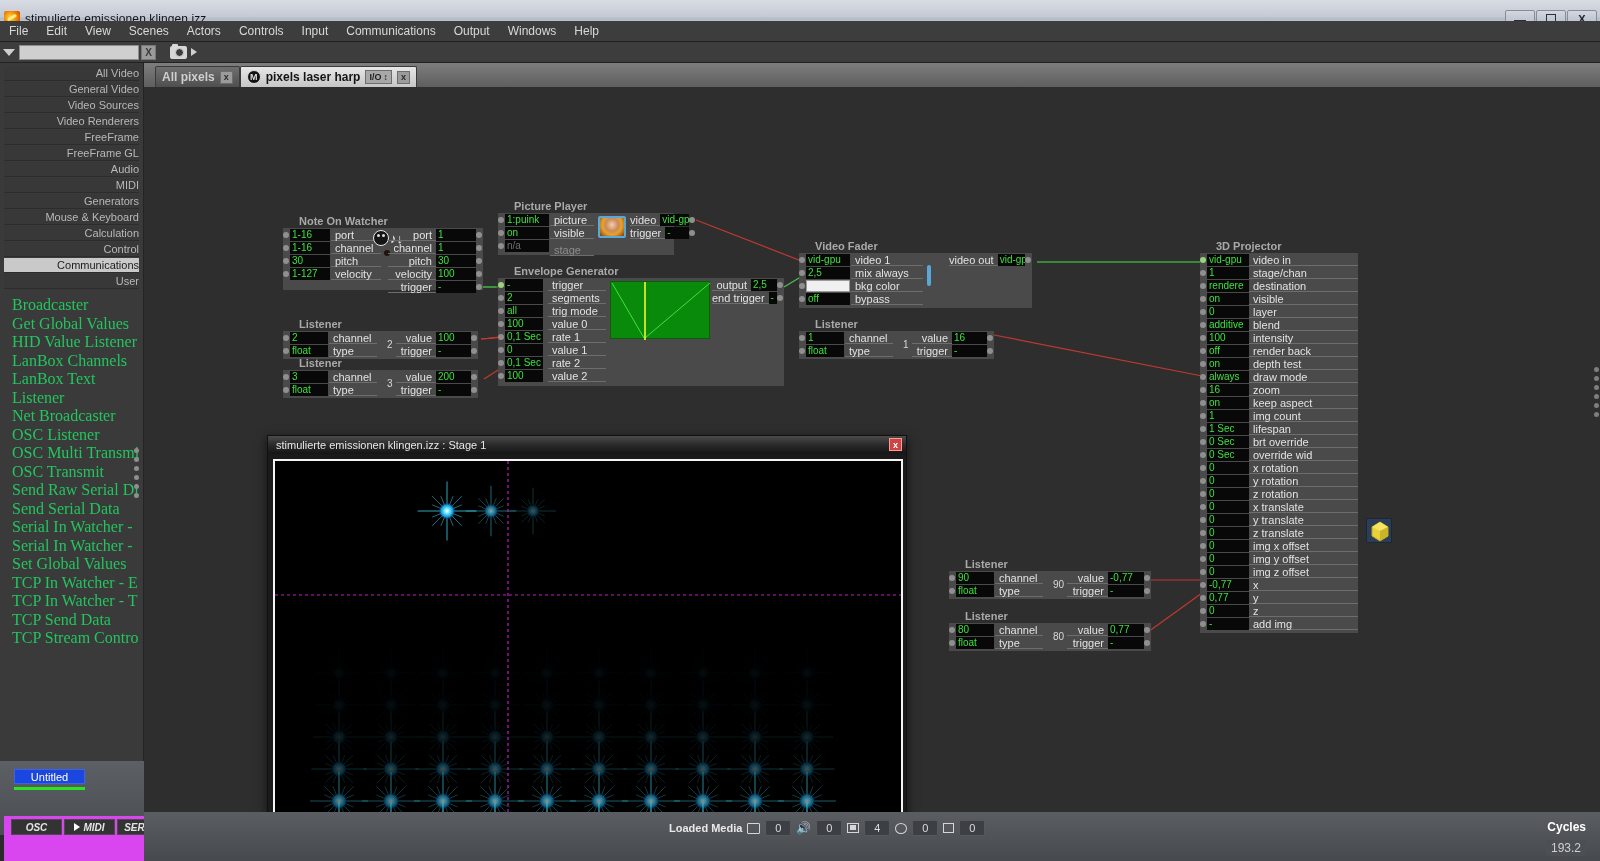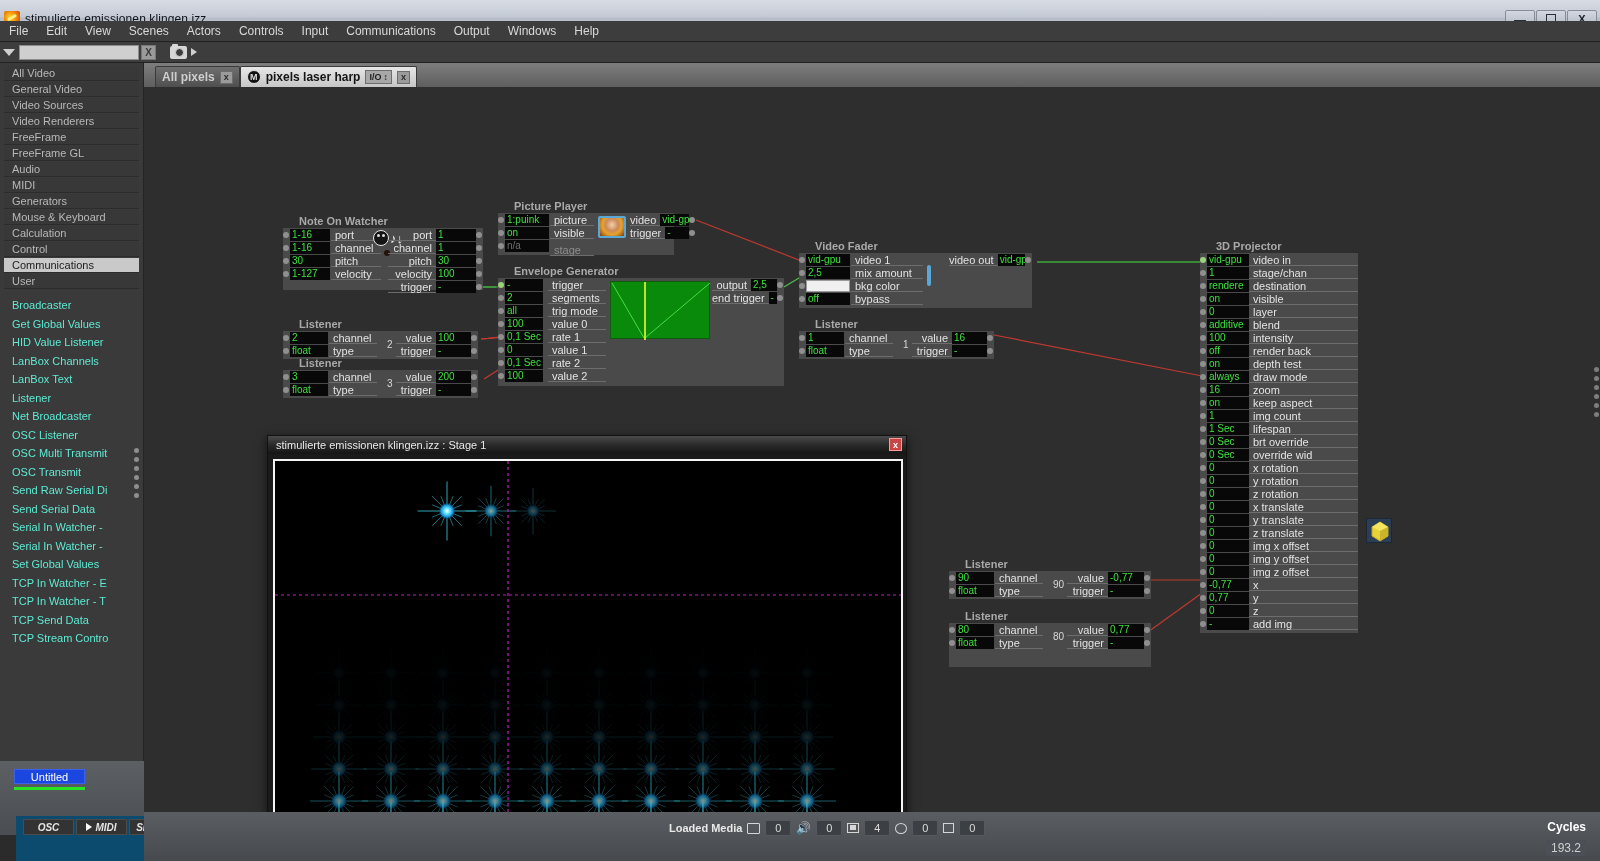--- a/index.html
+++ b/index.html
@@ -84,48 +84,48 @@
 
   
   .sidebar {
     position: absolute; left: 0; top: 63px; width: 144px; height: 698px;
     background: #3a3a3a; border-right: 1px solid #242424;
   }
   .cat-list { padding: 3px 4px 0 4px; }
   .cat-item {
     height: 15px; line-height: 15px; font-size: 11px; color: #b8b8b8;
     background: #383838; border-bottom: 1px solid #2c2c2c;
-    padding-left: 8px; margin-bottom: 1px;
+    padding-left: 8px; margin-bottom: 1px; text-align: right;
   }
   .cat-item.selected { background: #c9c9c9; color: #1c1c1c; }
   .obj-list { padding: 6px 4px 0 4px; }
   .obj-item {
-    height: 18.5px; line-height: 18.5px; font-size: 11px; color: #5eead4;
-    padding-left: 8px; white-space: nowrap; overflow: hidden;
+    height: 18.5px; line-height: 18.5px; font-size: 16px; color: #22c55e;
+    padding-left: 8px; white-space: nowrap; overflow: hidden; font-family: Liberation Serif, serif;
   }
   .dots {
     position:absolute; right:3px; top:385px; width:6px;
   }
   .dots span{display:block;width:5px;height:5px;border-radius:50%;background:#8e8e8e;margin-bottom:4px;}
 
   
   .scene-area {
     position:absolute; left:0; top:761px; width:144px; height:74px;
     background: linear-gradient(to bottom,#5c5f64,#4a4d52);
   }
   .scene-btn {
     position:absolute; left:14px; top:8px; width:71px; height:15px;
     background:#1c46e0; border:1px solid #3a62ea;
     color:#fff; font-size:11px; text-align:center; line-height:15px;
   }
   .scene-bar { position:absolute; left:14px; top:26px; width:71px; height:3px; background:#27e520; }
 
   .proto-bar {
-    position:absolute; left:16px; top:816px; width:164px; height:45px;
-    background:#0c4a6e;
+    position:absolute; left:4px; top:816px; width:164px; height:45px;
+    background:#d946ef;
   }
   .proto-group { position:absolute; left:7px; top:3px; display:flex; gap:2px; }
   .proto-chip {
     height:16px; min-width:51px; background:#333;border:1px solid #4b4b4b;
     color:#e4e4e4;font-size:10px;font-style:italic;font-weight:bold;
     display:flex;align-items:center;justify-content:center;gap:3px; padding:0 5px;
   }
   .proto-play{width:0;height:0;border-top:4px solid transparent;border-bottom:4px solid transparent;border-left:6px solid #fff;}
 
   
@@ -721,21 +721,21 @@
         <div class="prow">
             <span class="pdot"></span>
             <span class="pval" style="width:44px">off</span>
           </div>
       </div>
       <div style="position:absolute;left:52px;top:0;width:72px;">
         <div class="prow">
             <span class="plabel">video 1</span>
           </div>
         <div class="prow">
-            <span class="plabel">mix amount</span>
+            <span class="plabel">mix always</span>
           </div>
         <div class="prow">
             <span class="plabel">bkg color</span>
           </div>
         <div class="prow">
             <span class="plabel">bypass</span>
           </div>
       </div>
       <div style="position:absolute;left:128px;top:14px;"><span class="colorswatch"></span></div>
       <div style="position:absolute;left:150px;top:0;width:83px;">
@@ -819,21 +819,21 @@
             <span class="plabel right">trigger</span>
             <span class="pval" style="width:36px">-</span>
             <span class="pdot"></span>
           </div>
       </div>
     </div>
   </div>
 
   <div class="node" style="left:805px; top:523px; width:202px;">
     <div class="node-title">Listener</div>
-    <div class="node-body" style="width:202px;height:44px;position:relative;">
+    <div class="node-body" style="width:202px;height:28px;position:relative;">
       <div style="position:absolute;left:0;top:0;width:52px;">
         <div class="prow">
             <span class="pdot"></span>
             <span class="pval" style="width:38px">80</span>
           </div>
         <div class="prow">
             <span class="pdot"></span>
             <span class="pval" style="width:38px">float</span>
           </div>
       </div>

